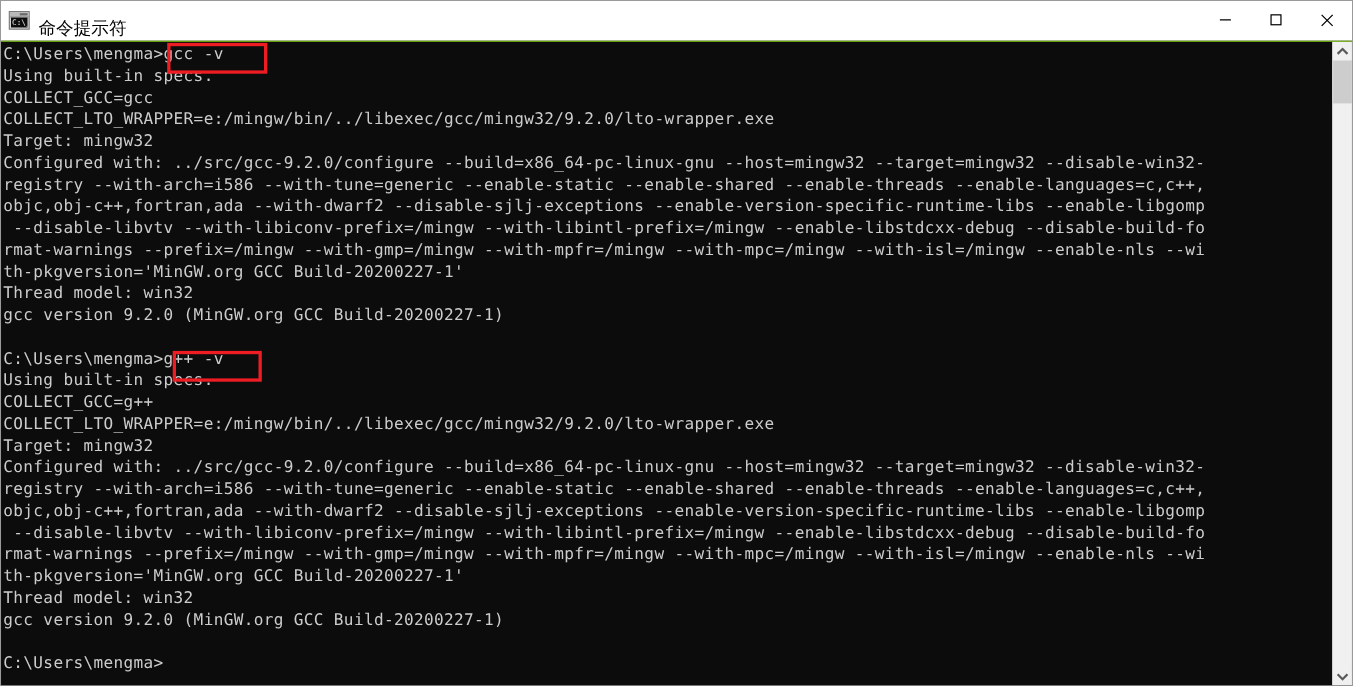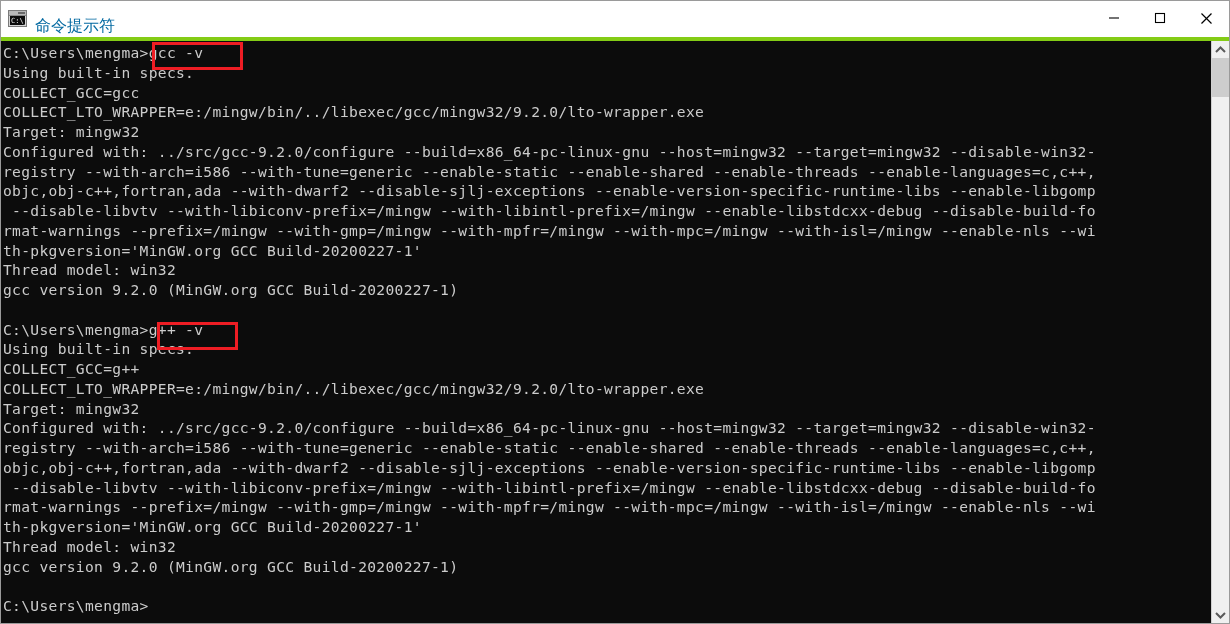--- a/index.html
+++ b/index.html
@@ -71,22 +71,22 @@
     color: #e8e8e8;
     font-family: "DejaVu Sans Mono", monospace;
     font-size: 7px;
     line-height: 10px;
     padding-left: 1px;
     overflow: hidden;
     white-space: nowrap;
   }
   .title-text {
     font-size: 16px;
-    color: #0369a1;
-    font-family: Liberation Mono, monospace;
+    color: #000000;
+    font-family: Liberation Serif, serif;
     line-height: 18px;
     white-space: nowrap;
     margin-top: 16px;
   }
 
   .win-buttons {
     position: absolute;
     right: 0;
     top: 0;
     height: 34px;
@@ -102,21 +102,21 @@
   }
   .win-btn svg { display: block; }
 
   
   .body-area {
     position: relative;
     flex: 1 1 auto;
     display: flex;
     background: #0c0c0c;
     overflow: hidden;
-    border-top: 4px solid #84cc16;
+    border-top: 1px solid #84cc16;
   }
 
   .console {
     position: relative;
     flex: 1 1 auto;
     background: #0c0c0c;
     overflow: hidden;
     padding: 0;
   }
   .console-text {

